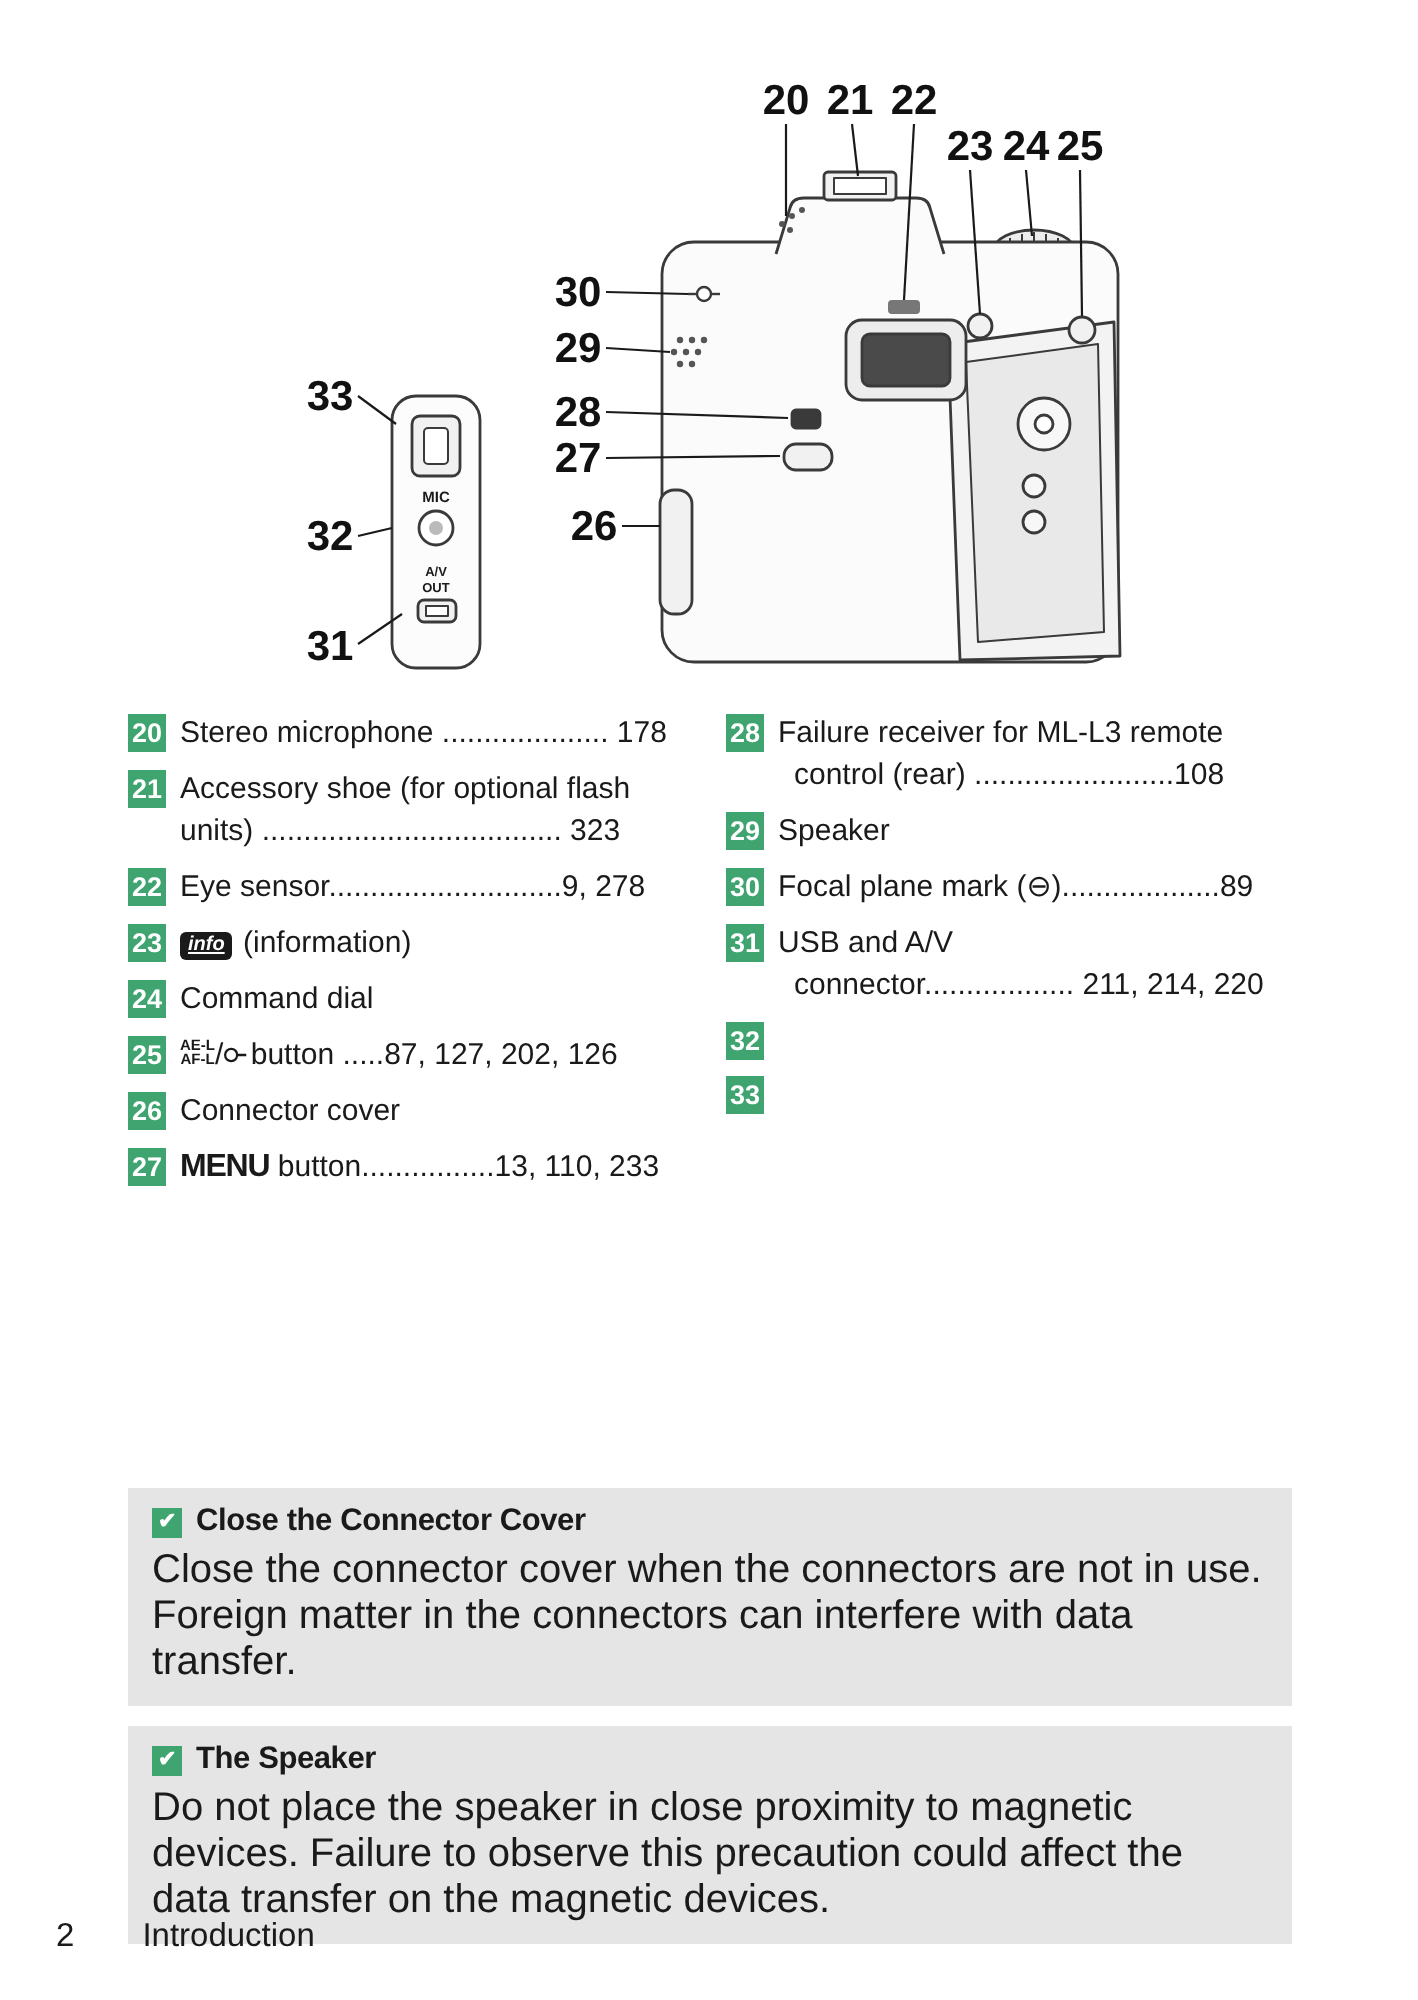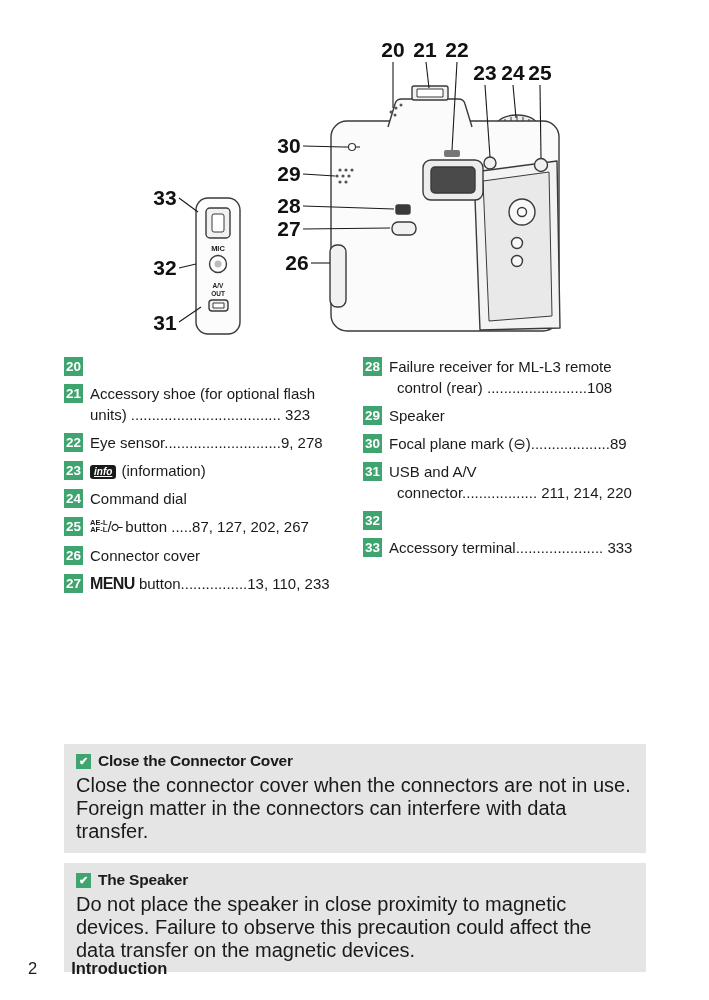--- a/index.html
+++ b/index.html
@@ -42,21 +42,21 @@
   .note-head { display:flex; align-items:center; gap:7px; font-weight:bold; font-size:15.5px; margin-bottom:4px; letter-spacing:-0.2px; }
   .check {
     flex:0 0 auto; width:15px; height:15px; background:var(--green); color:#fff;
     font-size:11px; line-height:15px; display:flex; align-items:center; justify-content:center;
   }
   .note-body { font-size:20px; line-height:23px; }
 
   
   .footer { position:absolute; left:28px; bottom:22px; display:flex; align-items:baseline; font-size:16.5px; }
   .footer .pnum { margin-right:34px; }
-  .footer .flabel { font-weight:bold;margin-top:21px; }
+  .footer .flabel { font-weight:normal;margin-top:21px; }
 
   svg text { font-family:"Liberation Sans", sans-serif; }
 </style>
 </head>
 <body>
 
 <div class="page">
 
   <svg class="diagram" width="709" height="345" viewBox="0 0 709 345">
 
@@ -188,20 +188,23 @@
       <text x="165" y="330">31</text>
     </g>
   </svg>
 
   <div class="legend">
 
     <div class="lcol">
 
       <div class="lrow">
         <span class="badge">20</span>
+        <div class="ltext">
+          <div>Stereo microphone .................... 178</div>
+        </div>
       </div>
 
       <div class="lrow">
         <span class="badge">21</span>
         <div class="ltext">
           <div>Accessory shoe (for optional flash</div>
           <div>units) .................................... 323</div>
         </div>
       </div>
 
@@ -225,21 +228,21 @@
           <div>Command dial</div>
         </div>
       </div>
 
       <div class="lrow">
         <span class="badge">25</span>
         <div class="ltext">
           <div><span class="ael">
                 <span>AE-L</span>
                 <span>AF-L</span>
-              </span><span>/</span><span class="key">⚲</span><span> button .....87, 127, 202, 267</span></div>
+              </span><span>/</span><span class="key">⚲</span><span> button .....87, 127, 202, 126</span></div>
         </div>
       </div>
 
       <div class="lrow">
         <span class="badge">26</span>
         <div class="ltext">
           <div>Connector cover</div>
         </div>
       </div>
 
@@ -283,23 +286,20 @@
           <div class="ind">connector.................. 211, 214, 220</div>
         </div>
       </div>
 
       <div class="lrow">
         <span class="badge">32</span>
       </div>
 
       <div class="lrow">
         <span class="badge">33</span>
-        <div class="ltext">
-          <div>Accessory terminal..................... 333</div>
-        </div>
       </div>
 
     </div>
   </div>
 
   <div class="notes">
 
     <div class="note">
       <div class="note-head">
         <span class="check">✔</span>

